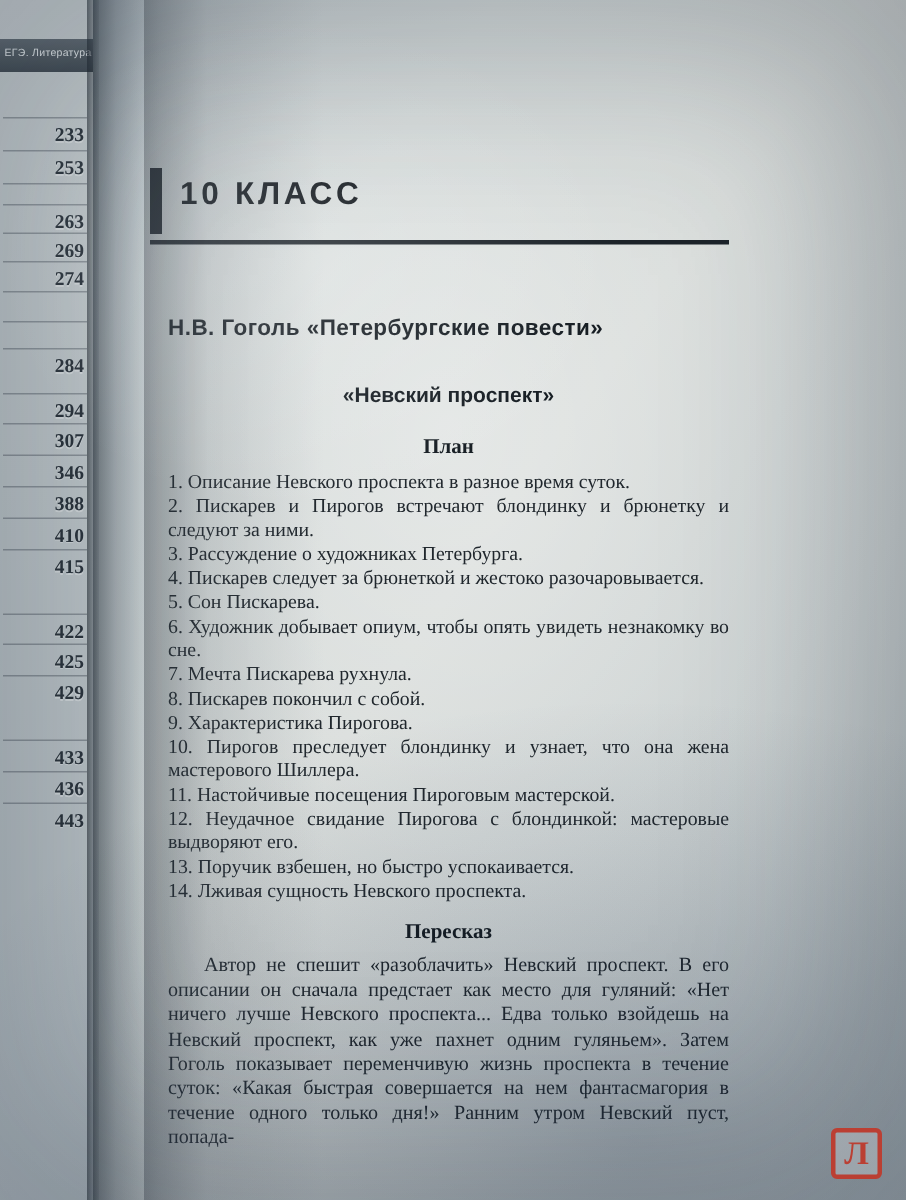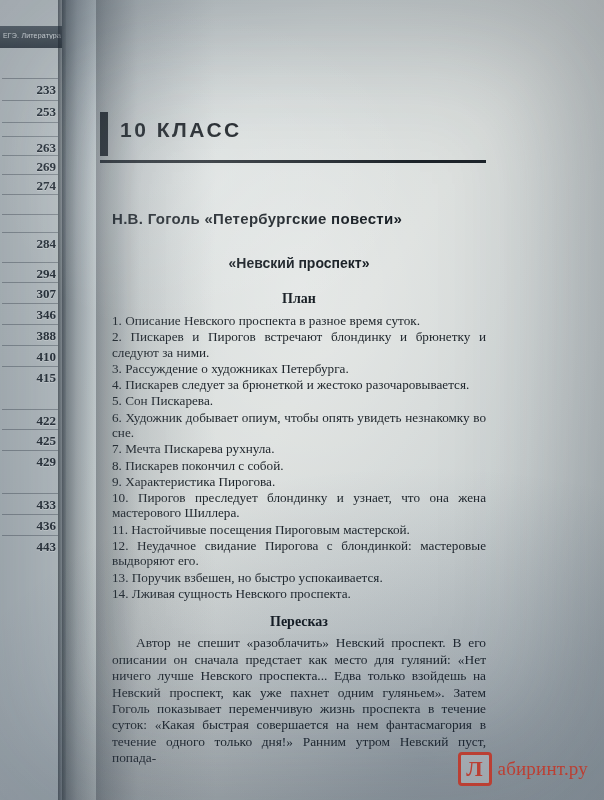--- a/index.html
+++ b/index.html
@@ -319,18 +319,15 @@
     <div class="retell-head">Пересказ</div>
     <p class="retell-body">Автор не спешит «разоблачить» Невский проспект. В его описании он сначала предстает как место для гуляний: «Нет ничего лучше Невского проспекта... Едва только взойдешь на Невский проспект, как уже пахнет одним гуляньем». Затем Гоголь показывает переменчивую жизнь проспекта в течение суток: «Какая быстрая совершается на нем фантасмагория в течение одного только дня!» Ранним утром Невский пуст, попада-</p>
   </div>
 
   <div class="gutter-grad"></div>
   <div class="glare"></div>
   <div class="vignette"></div>
 
   <div class="watermark">
     <div class="mark">Л</div>
-    <div class="wtext">
-      <span>абиринт</span><span class="dom">.ру</span>
-    </div>
   </div>
 
 </div>
 
 </body></html>

